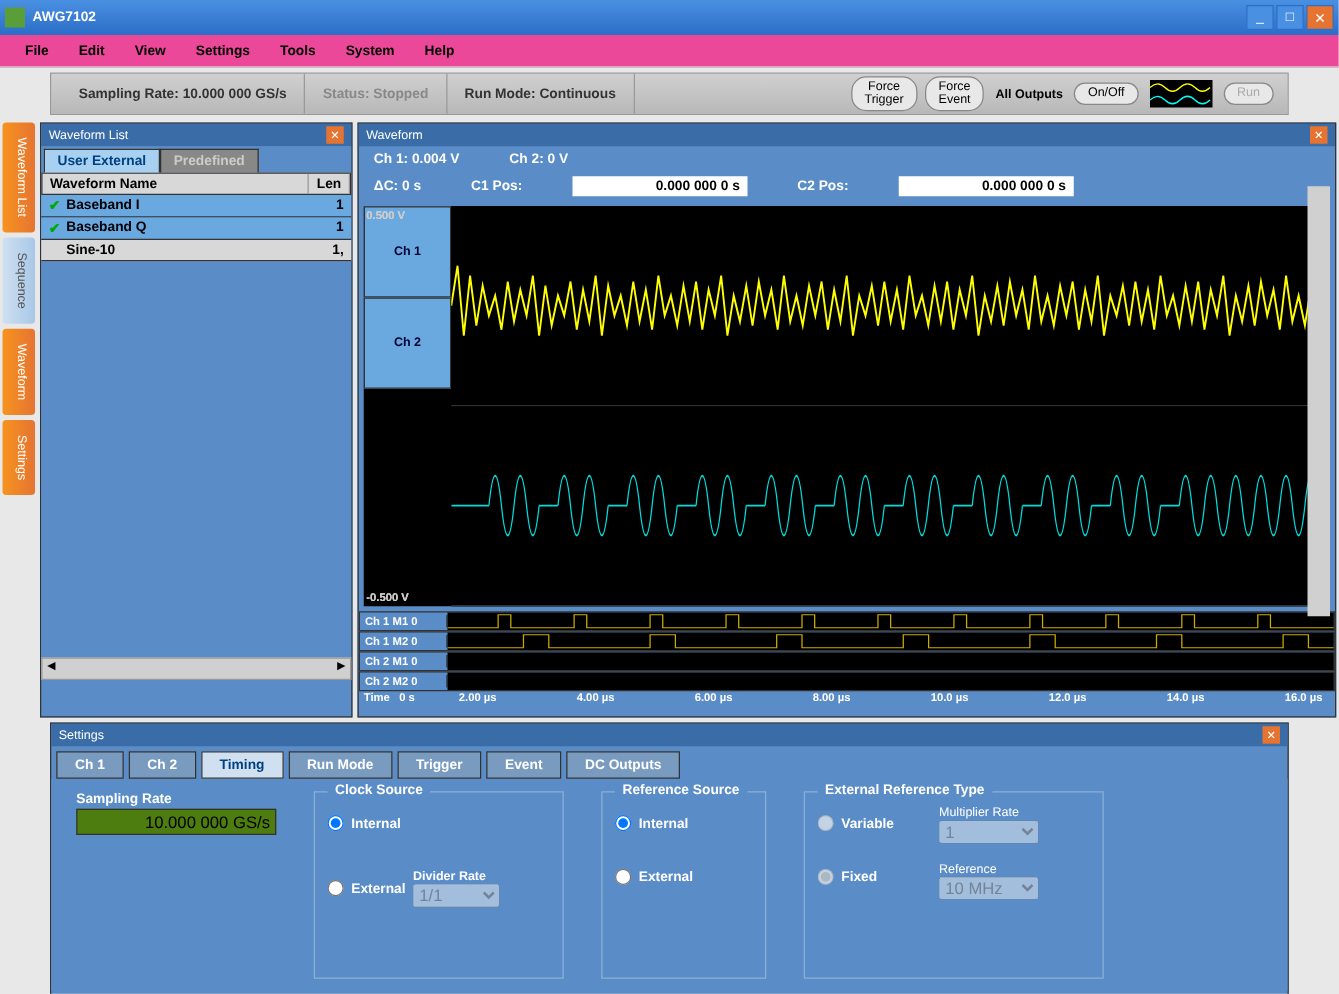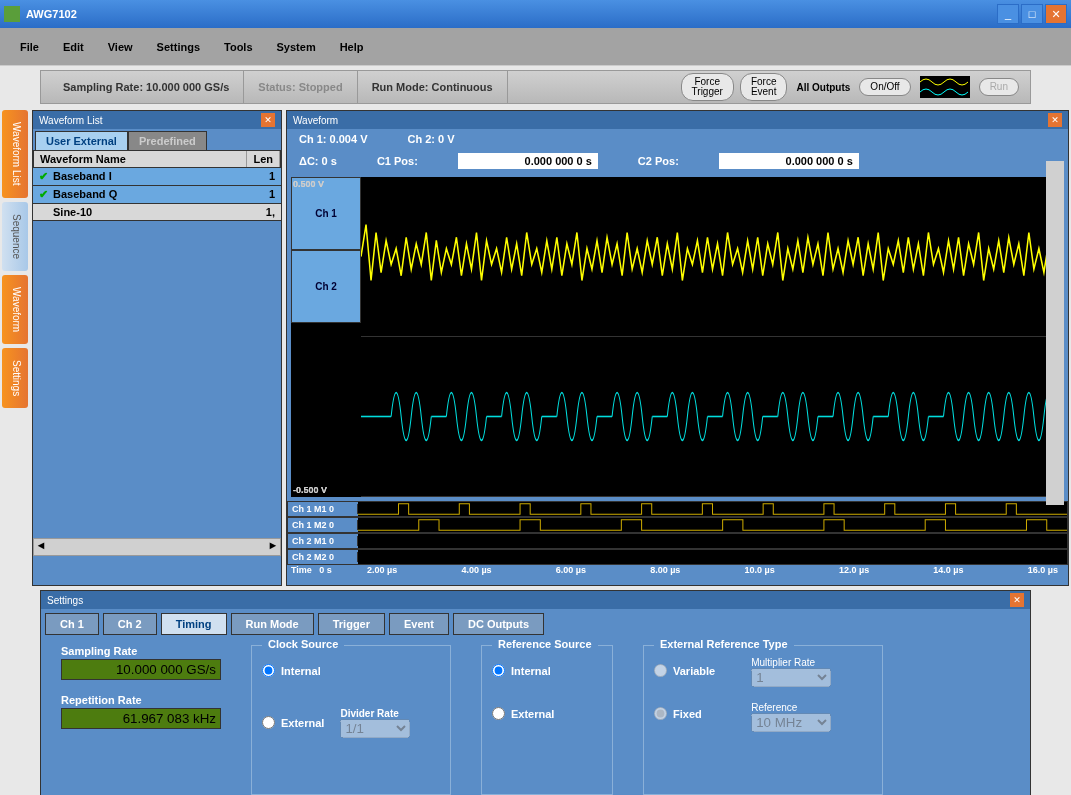--- a/index.html
+++ b/index.html
@@ -2,21 +2,21 @@
 <html><head>
 <meta charset="utf-8">
 <style>
 * { box-sizing: border-box; margin: 0; padding: 0; font-family: Tahoma, Arial, sans-serif; }
 body { width: 1071px; height: 795px; background: #e8e8e8; overflow: hidden; font-size: 11px; }
 .titlebar { height: 28px; background: linear-gradient(#4a90e2, #2b6dc7); display: flex; align-items: center; padding: 0 4px; color: white; }
 .titlebar .icon { width: 16px; height: 16px; background: #5a9e3a; margin-right: 6px; }
 .titlebar .title { flex: 1; font-weight: bold; }
 .titlebar .wbtn { width: 22px; height: 20px; margin-left: 2px; background: #4a90e2; border: 1px solid #2b6dc7; display: flex; align-items: center; justify-content: center; cursor: pointer; }
 .titlebar .wbtn.close { background: #e57432; }
-.menubar { height: 38px; background: #a3a3a3; display: flex; align-items: center; padding: 0 8px; border-bottom: 1px solid #ccc; }
+.menubar { height: 26px; background: #ec4899; display: flex; align-items: center; padding: 0 8px; border-bottom: 1px solid #ccc; }
 .menubar .mitem { padding: 0 12px; font-weight: bold; cursor: pointer; }
 .toolbar { height: 34px; background: linear-gradient(#d0d0d0,#b8b8b8); display: flex; align-items: center; padding: 0 8px; margin: 4px 40px 4px 40px; border: 1px solid #999; }
 .toolbar .block { padding: 0 14px; font-weight: bold; color: #333; border-right: 1px solid #999; height: 100%; display: flex; align-items: center; }
 .toolbar .block.dim { color: #888; }
 .toolbar .spacer { flex: 1; }
 .toolbar .tbtn { background: #e8e8e8; border: 1px solid #888; border-radius: 12px; padding: 3px 10px; margin: 0 3px; font-size: 10px; cursor: pointer; text-align: center; line-height: 1; }
 .toolbar .wavicon { width: 50px; height: 22px; background: #000; margin: 0 6px; display: flex; align-items: center; justify-content: center; }
 .toolbar .wavicon svg { width: 100%; height: 100%; }
 .main { display: flex; height: 480px; }
 .sidetabs { width: 30px; display: flex; flex-direction: column; }
@@ -269,35 +269,31 @@
     <div class="set-tab">Trigger</div>
     <div class="set-tab">Event</div>
     <div class="set-tab">DC Outputs</div>
   </div>
   <div class="set-body">
     <div style="color:white">
       <div class="set-field">
         <label>Sampling Rate</label>
         <input value="10.000 000 GS/s" style="">
       </div>
-      <div class="set-field">
-        <label>Repetition Rate</label>
-        <input value="61.967 083 kHz" style="">
-      </div>
     </div>
     <div class="set-group" style="width:200px">
       <div class="legend">Clock Source</div>
       <div class="radio-row">
           <input type="radio" checked="" style="">
           <span>Internal</span>
         </div>
       <div class="radio-row" style="margin-top:30px">
           <input type="radio" style="">
           <span>External</span>
-        <div style="margin-left:10px">
+        <div style="">
           <label style="font-size:10px">Divider Rate</label><br>
           <select disabled="" style="width:70px"><option>1/1</option></select>
         </div>
       </div>
     </div>
     <div class="set-group" style="width:132px">
       <div class="legend">Reference Source</div>
       <div class="radio-row">
           <input type="radio" checked="" style="">
           <span>Internal</span>

